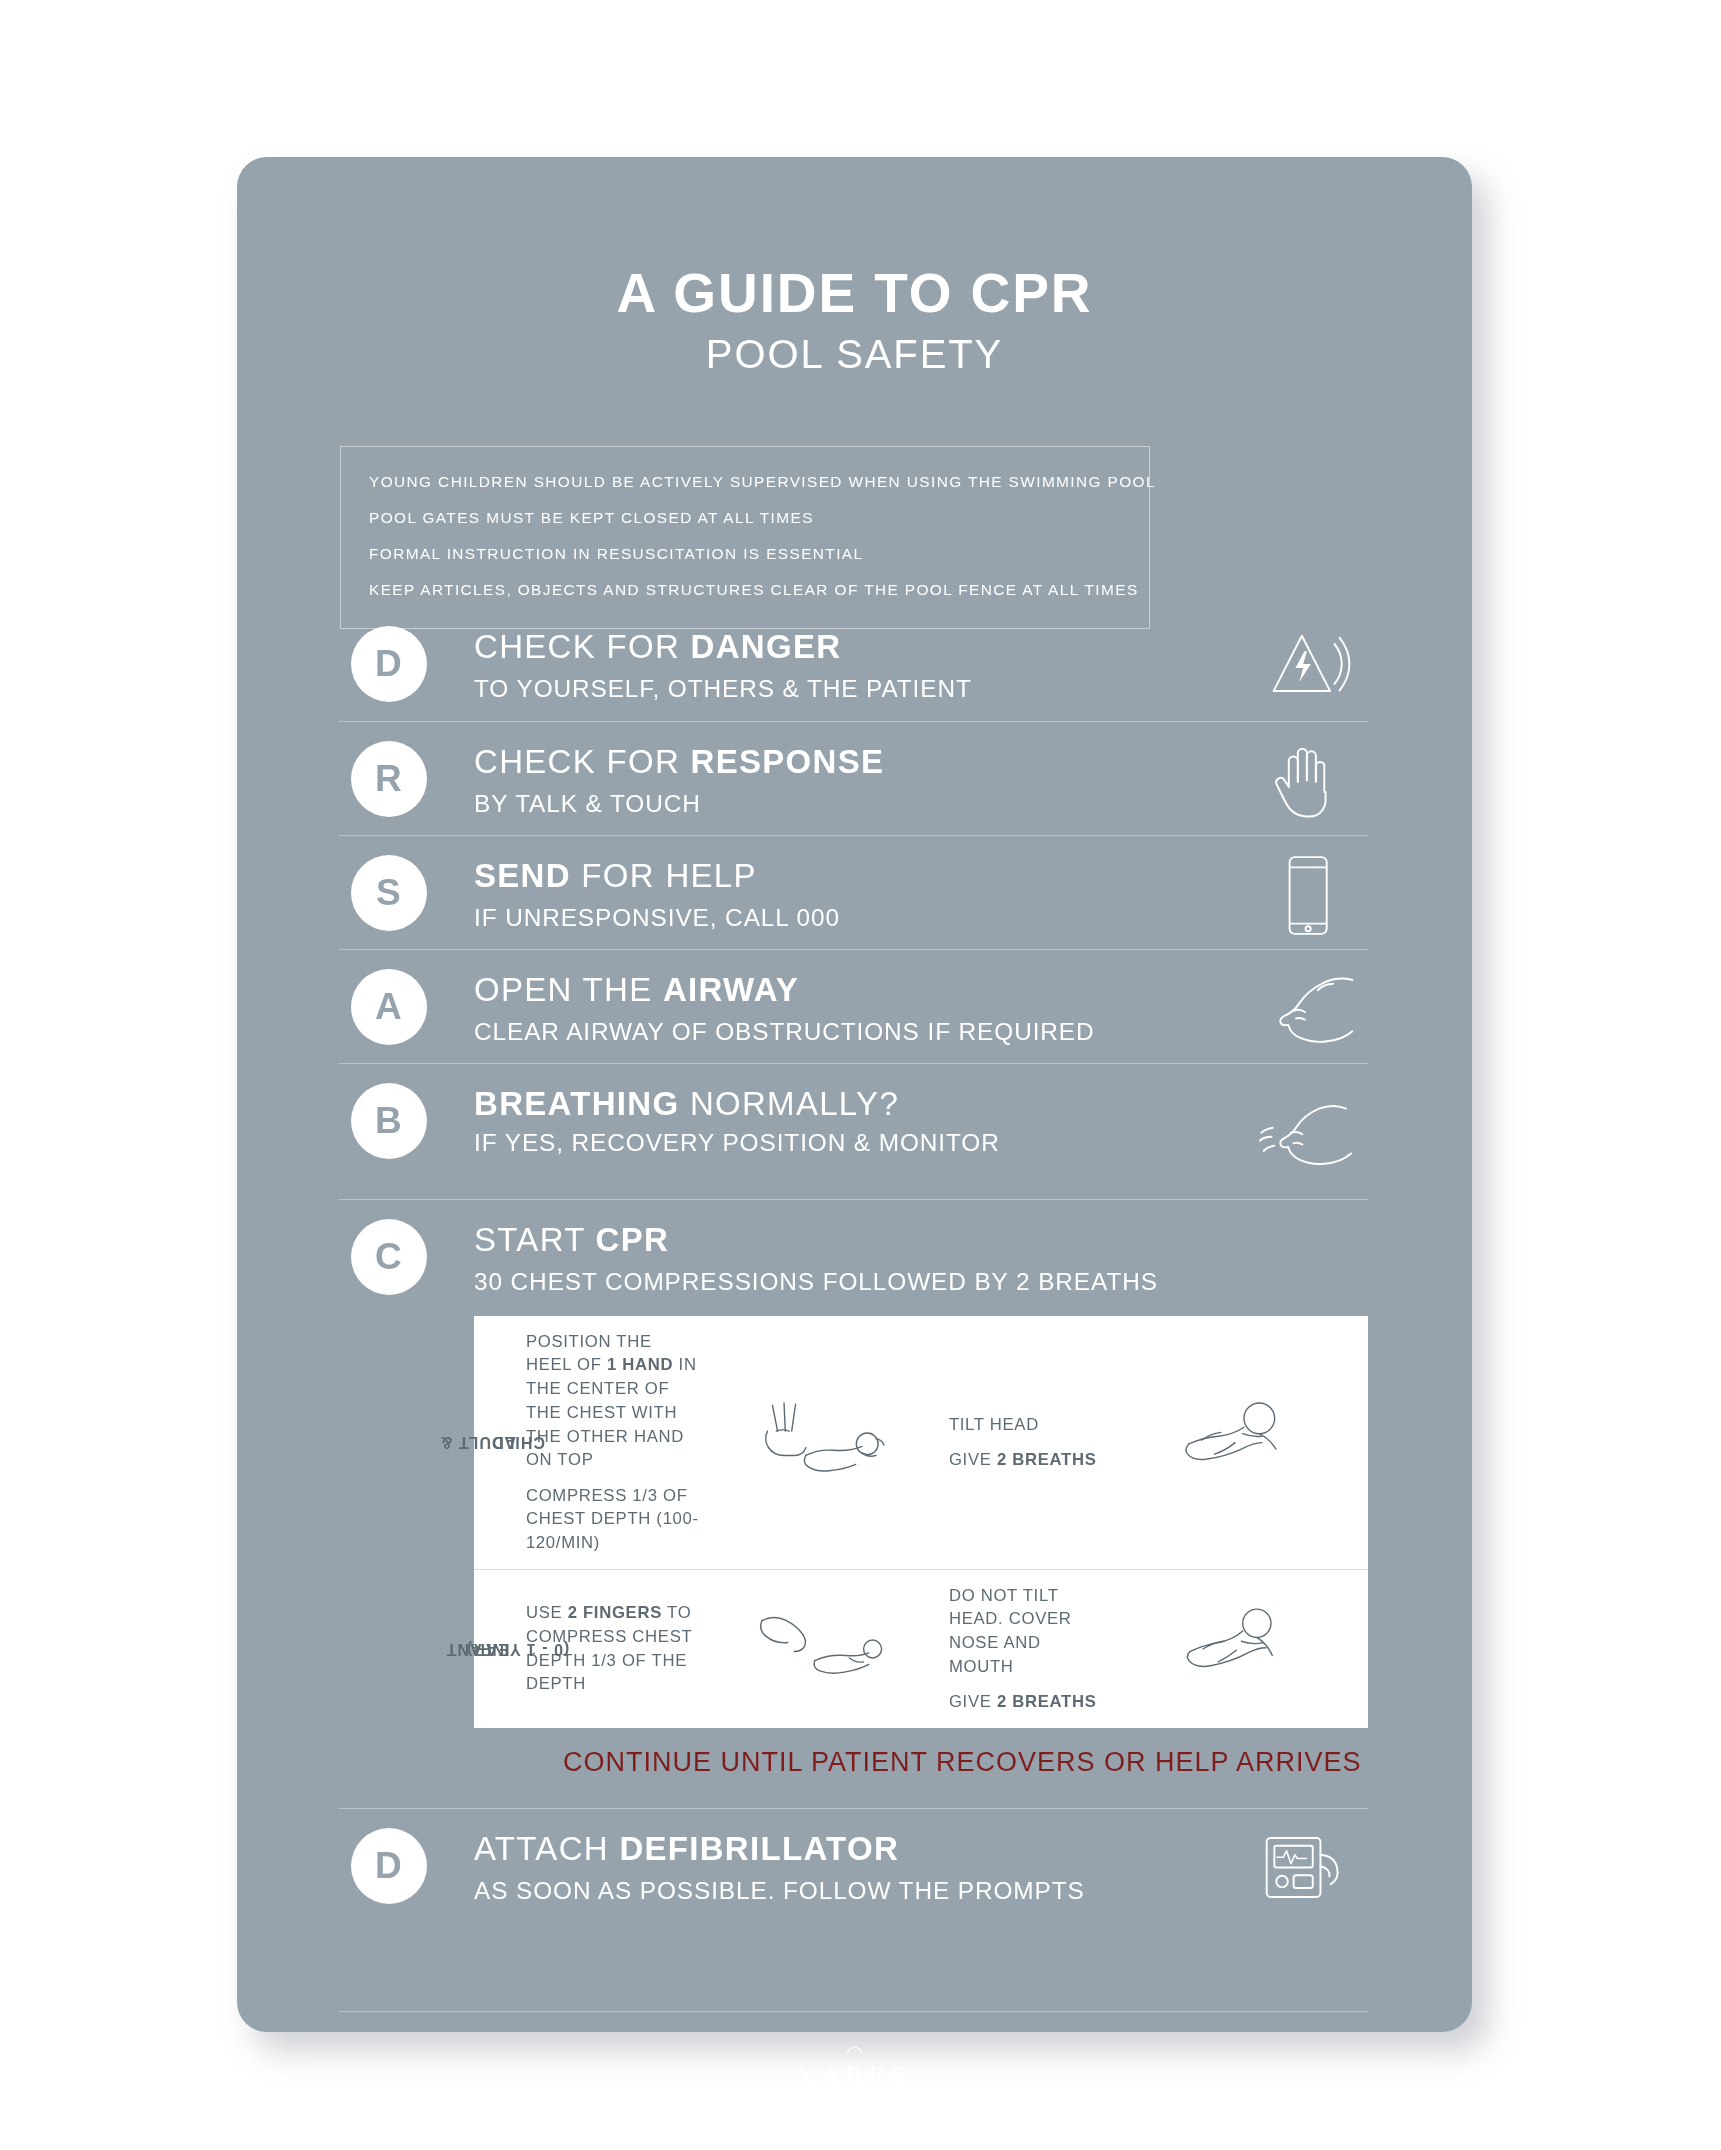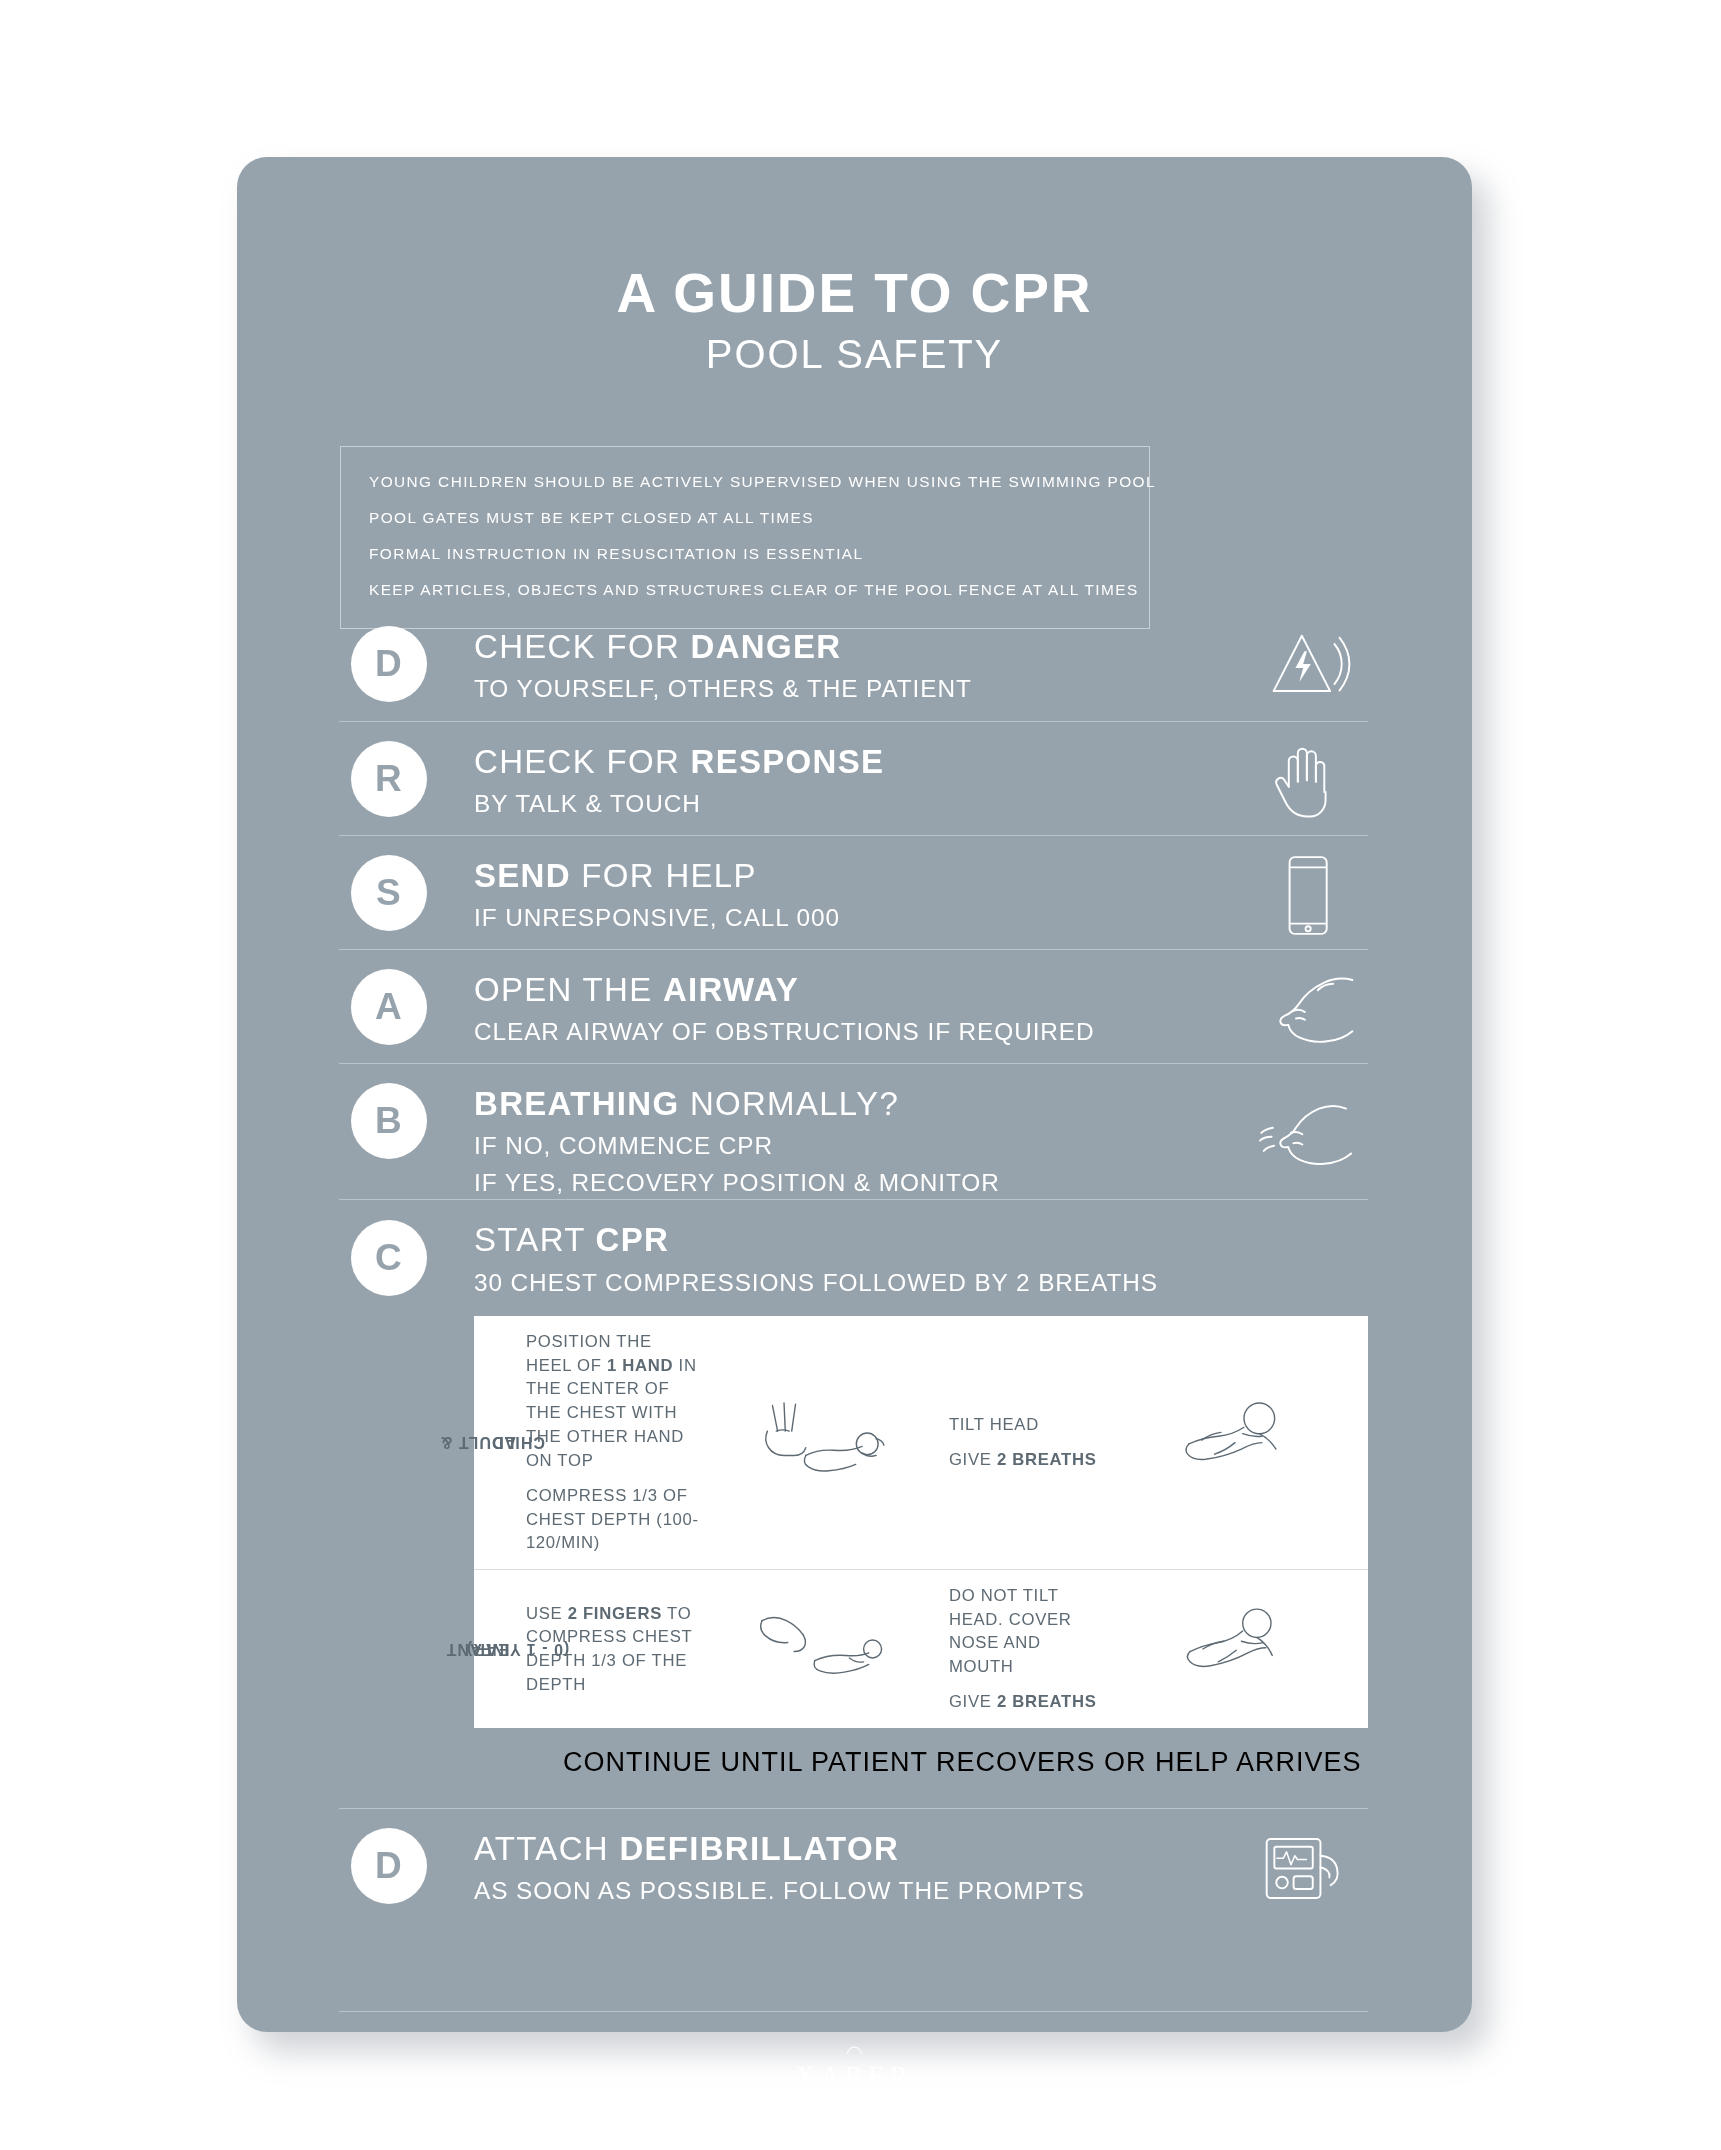--- a/index.html
+++ b/index.html
@@ -177,21 +177,21 @@
   .cpr-text p { margin: 0; }
   .cpr-text p + p { margin-top: 11.6px; }
   .cpr-art {
     flex: 1 1 auto;
     display: flex;
     align-items: center;
     justify-content: center;
   }
   .cpr-note {
     margin-top: 19.3px;
-    color: #000000;
+    color: #7f1d1d;
     font-size: 27px;
     font-weight: 300;
     letter-spacing: 1px;
     text-align: right;
     padding-right: 6.4px;
   }
   
   .brand {
     position: absolute;
     left: 0;
@@ -299,21 +299,20 @@
             <path d="M58 62 q10 -4 18 2"></path>
             <path d="M62 74 q8 -2 14 2"></path>
             <path d="M96 30 q10 -10 24 -10"></path>
           </svg>
         </div>
       </div>
 
       <div class="step" style="min-height:136px;">
         <div class="badge">B</div>
         <div class="step-head"><b>BREATHING</b><span> NORMALLY?</span></div>
-        <div class="step-sub">IF NO, COMMENCE CPR</div>
         <div class="step-sub" style="margin-top:2.6px;">IF YES, RECOVERY POSITION &amp; MONITOR</div>
         <div class="step-icon" style="top:26px;">
           <svg width="103" height="77" viewBox="0 0 160 120" fill="none" stroke="#ffffff" stroke-width="3" stroke-linecap="round" stroke-linejoin="round">
             <path d="M140 18 q-20 -8 -42 0 q-24 10 -36 30 q-6 10 -18 16"></path>
             <path d="M44 64 q-8 4 -6 10 q2 6 12 4 q4 14 18 20 q18 8 38 6 q26 -2 42 -16"></path>
             <path d="M54 56 q10 -4 18 2"></path>
             <path d="M58 72 q8 -2 14 2"></path>
             <path d="M26 48 q-12 2 -18 8"></path>
             <path d="M24 62 q-12 0 -18 6"></path>
             <path d="M28 76 q-12 2 -16 8"></path>

